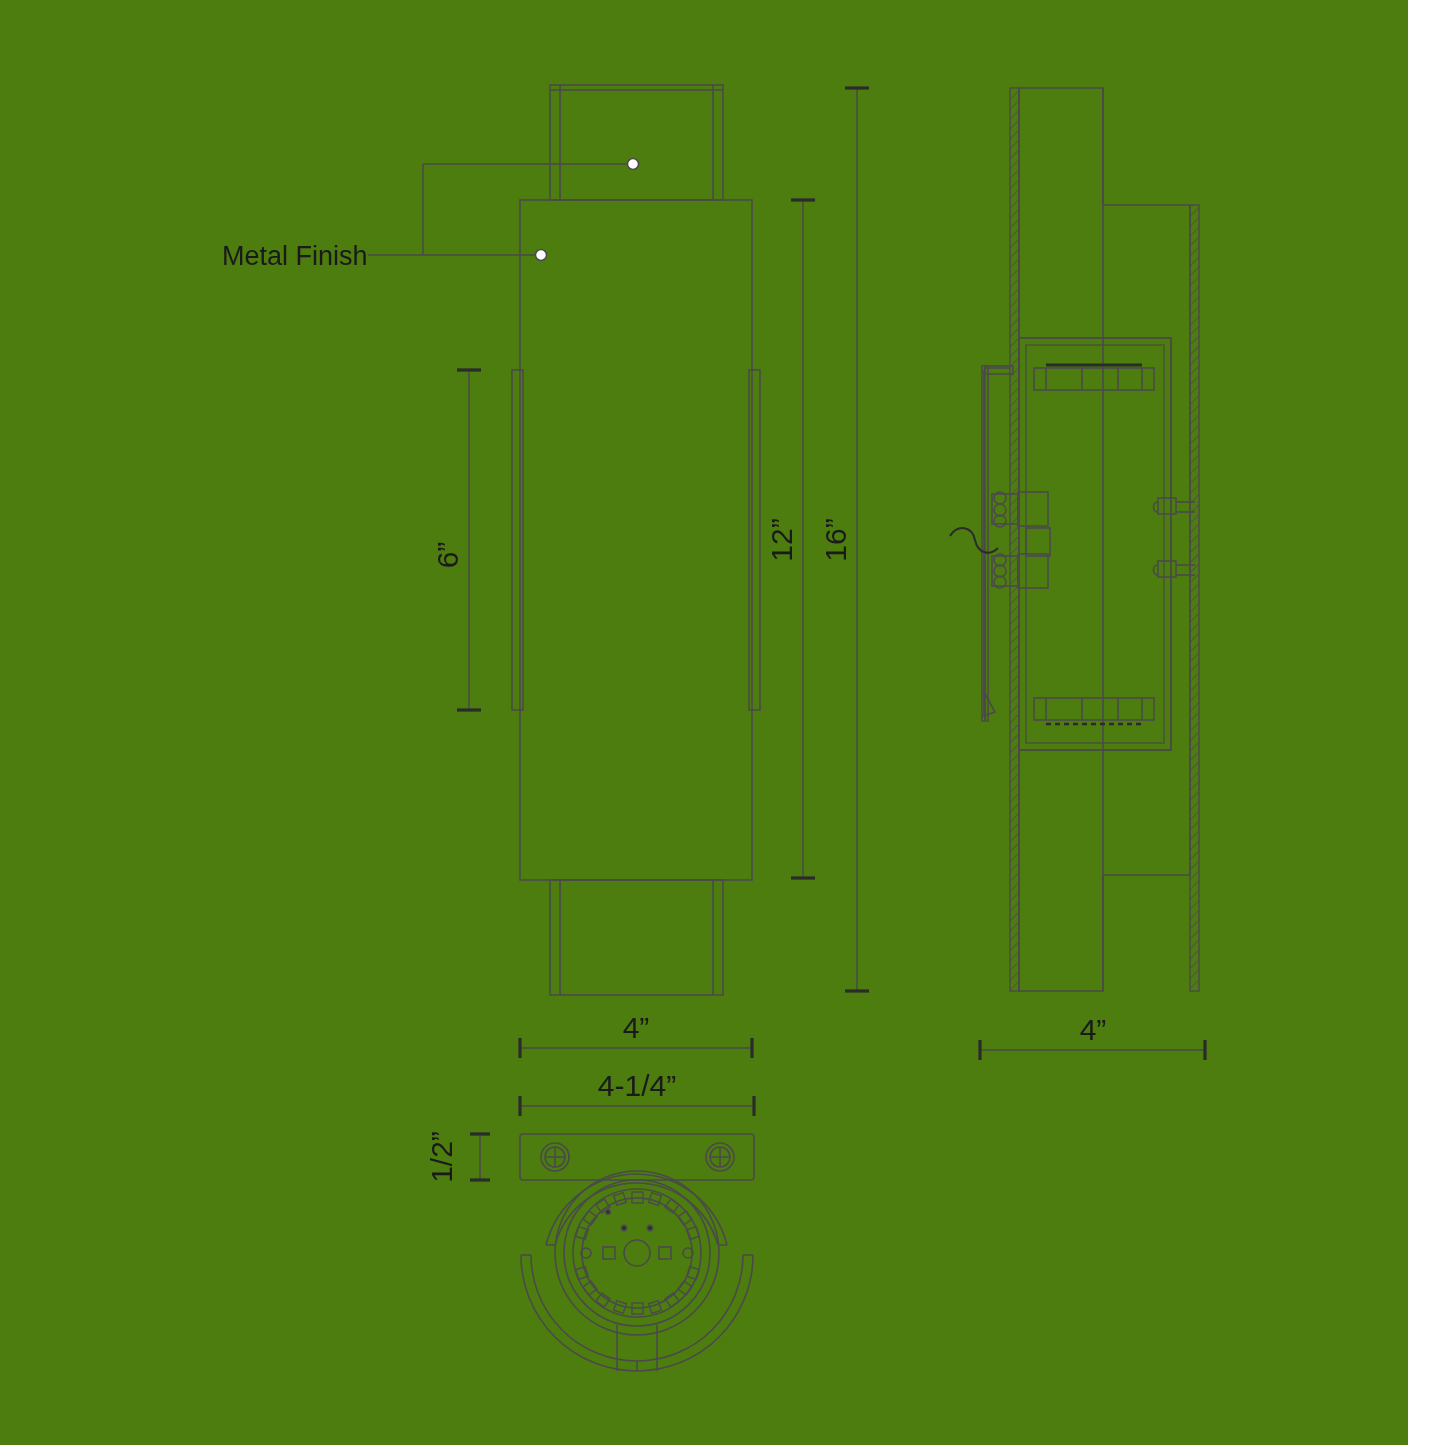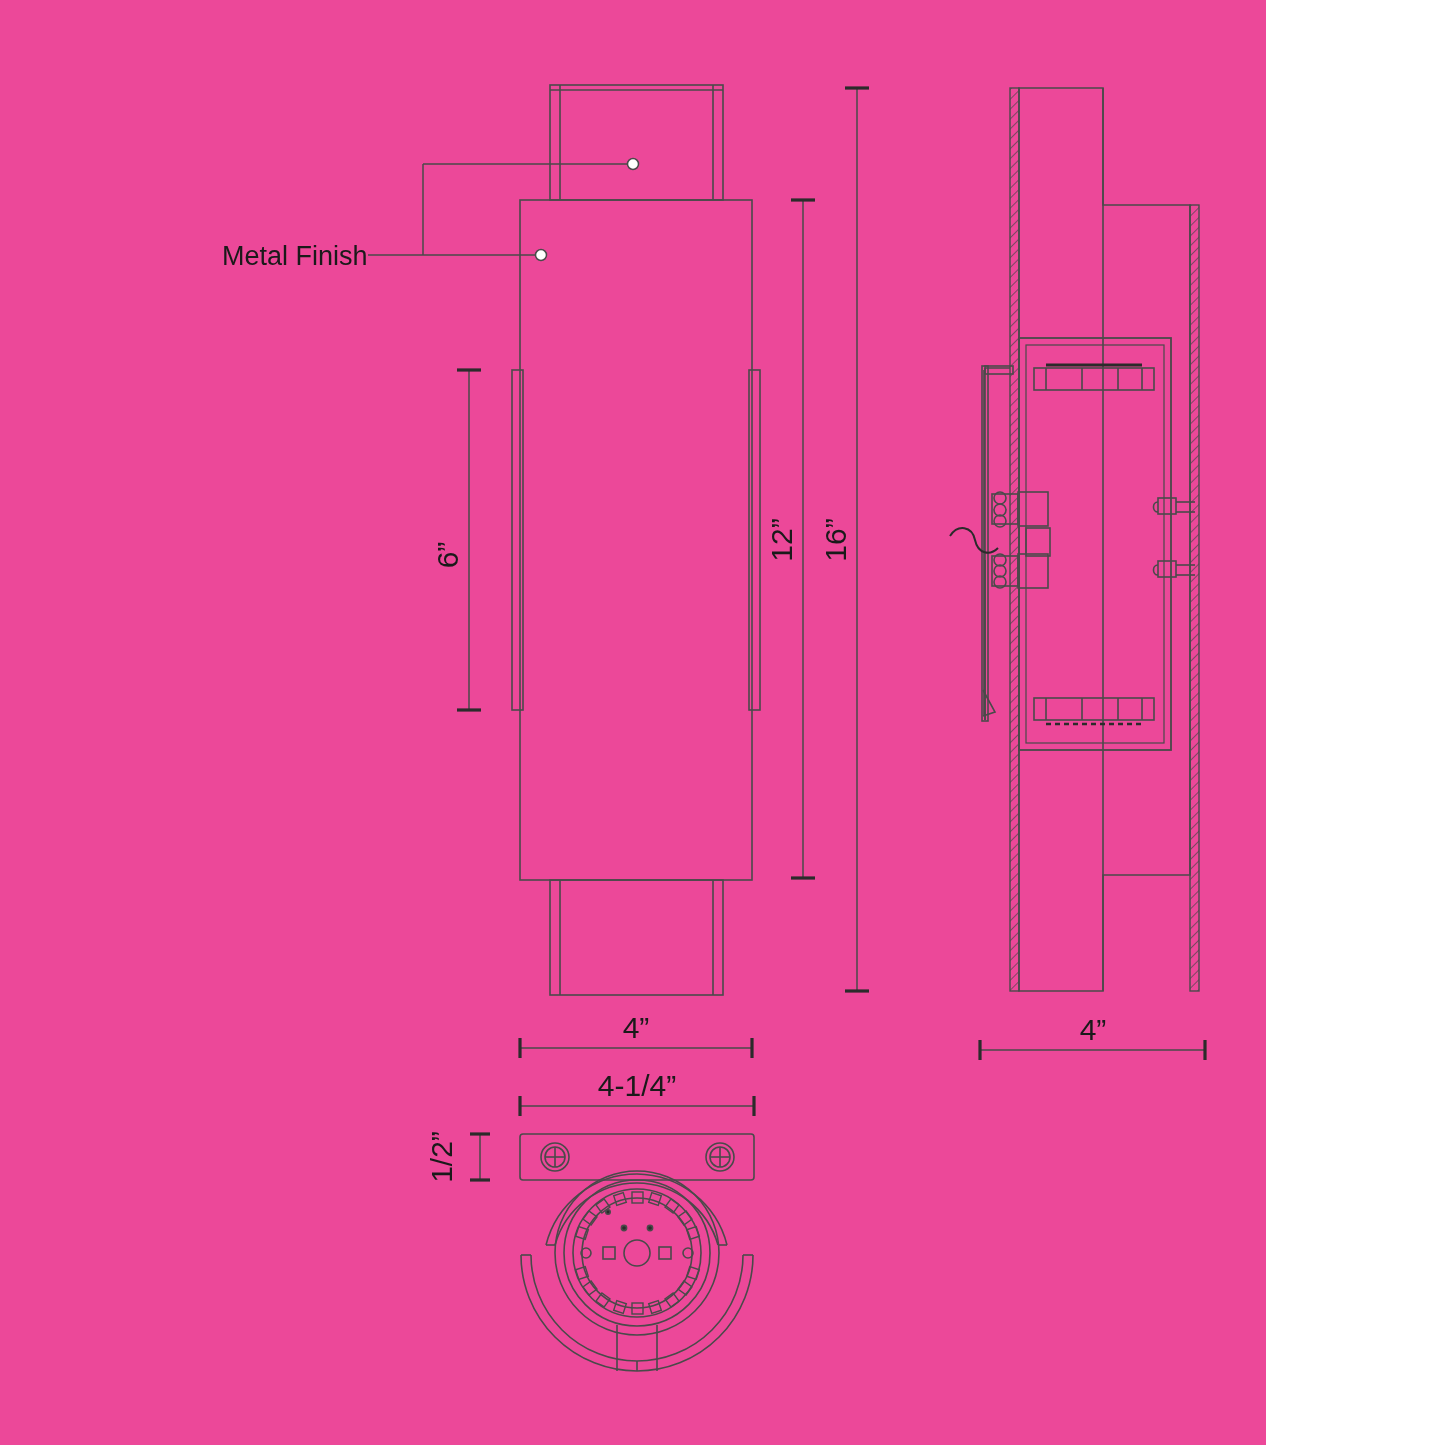--- a/index.html
+++ b/index.html
@@ -1,17 +1,17 @@
 <!DOCTYPE html>
 <html><head>
 <meta charset="utf-8">
 <style>
   html,body{margin:0;padding:0;background:#ffffff;}
   body{width:1445px;height:1445px;font-family:"Liberation Sans",sans-serif;overflow:hidden;}
-  #sheet{position:relative;width:1266px;height:1445px;background:#ec4899;}
+  #sheet{position:relative;width:1408px;height:1445px;background:#4d7c0f;}
   svg{display:block;}
   .lbl{font-family:"Liberation Sans",sans-serif;font-size:27px;fill:#1a1a1a;}
   .dim{font-family:"Liberation Sans",sans-serif;font-size:30px;fill:#1a1a1a;}
 </style>
 </head>
 <body>
 
 <div id="sheet">
 <svg width="1445" height="1445" viewBox="0 0 1445 1445">
 

